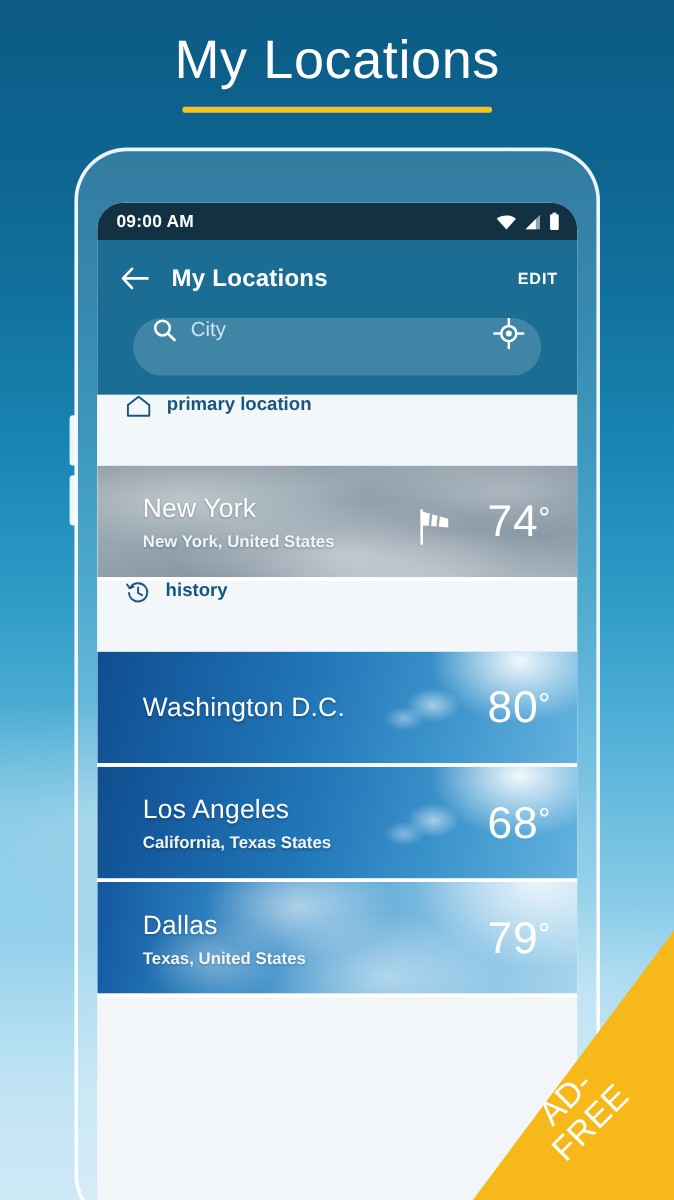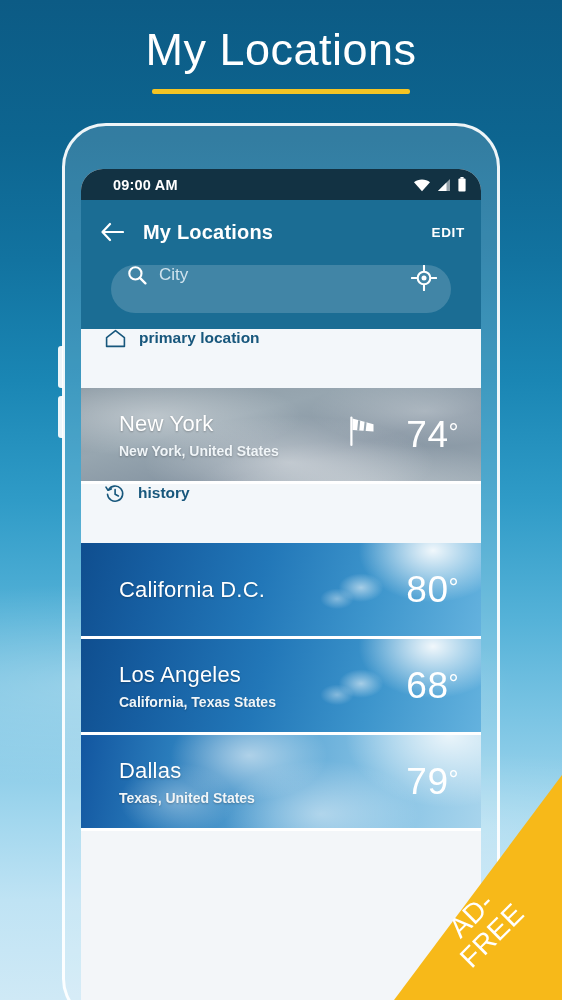--- a/index.html
+++ b/index.html
@@ -76,21 +76,21 @@
     overflow:hidden;
     background:#f3f6f9;
   }
 
   
   #status-bar{
     height:31px; background:#123243;
     display:flex; align-items:center;
     padding:0 14px 0 16px; color:#fff;
   }
-  #clock{ font-size:14.5px; font-weight:bold; letter-spacing:.2px;margin-left:16px; }
+  #clock{ font-size:14.5px; font-weight:bold; letter-spacing:.2px; }
   #status-icons{ margin-left:auto; display:flex; align-items:center; gap:6px; }
 
   
   #app-bar{
     background:#1b6d94;
     padding:11px 16px 0 16px;
   }
   #app-bar-row{
     display:flex; align-items:center; height:42px;
   }
@@ -148,21 +148,21 @@
   .loc-name{
     color:#ffffff; font-size:22px; font-weight:400;
     letter-spacing:.2px; text-shadow:0 1px 2px rgba(0,0,0,.25);
   }
   .loc-region{
     color:#f0f5f8; font-size:14px; font-weight:bold;
     margin-top:6px; text-shadow:0 1px 2px rgba(0,0,0,.25);
   }
   .loc-right{
     position:relative; z-index:2; margin-left:auto;
-    display:flex; align-items:flex-start; gap:27px;
+    display:flex; align-items:flex-end; gap:27px;
   }
   .loc-temp{
     color:#ffffff; font-size:37px; font-weight:300;
     letter-spacing:.5px;
   }
   .loc-temp .deg{ font-size:25px; vertical-align:top; line-height:1.5; }
 
   
   .bg{ position:absolute; inset:0; z-index:0; }
   .bg-cloudy{
@@ -310,21 +310,21 @@
         </svg>
       </span>
       <span class="section-label">history</span>
     </div>
 
     <div id="history-list">
 
       <div class="loc-card">
         <div class="bg bg-sunny"></div>
         <div class="loc-text">
-          <div class="loc-name">California D.C.</div>
+          <div class="loc-name">Washington D.C.</div>
         </div>
         <div class="loc-right">
           <span class="loc-temp"><span>80</span><span class="deg">°</span></span>
         </div>
       </div>
 
       <div class="loc-card">
         <div class="bg bg-sunny"></div>
         <div class="loc-text">
           <div class="loc-name">Los Angeles</div>

